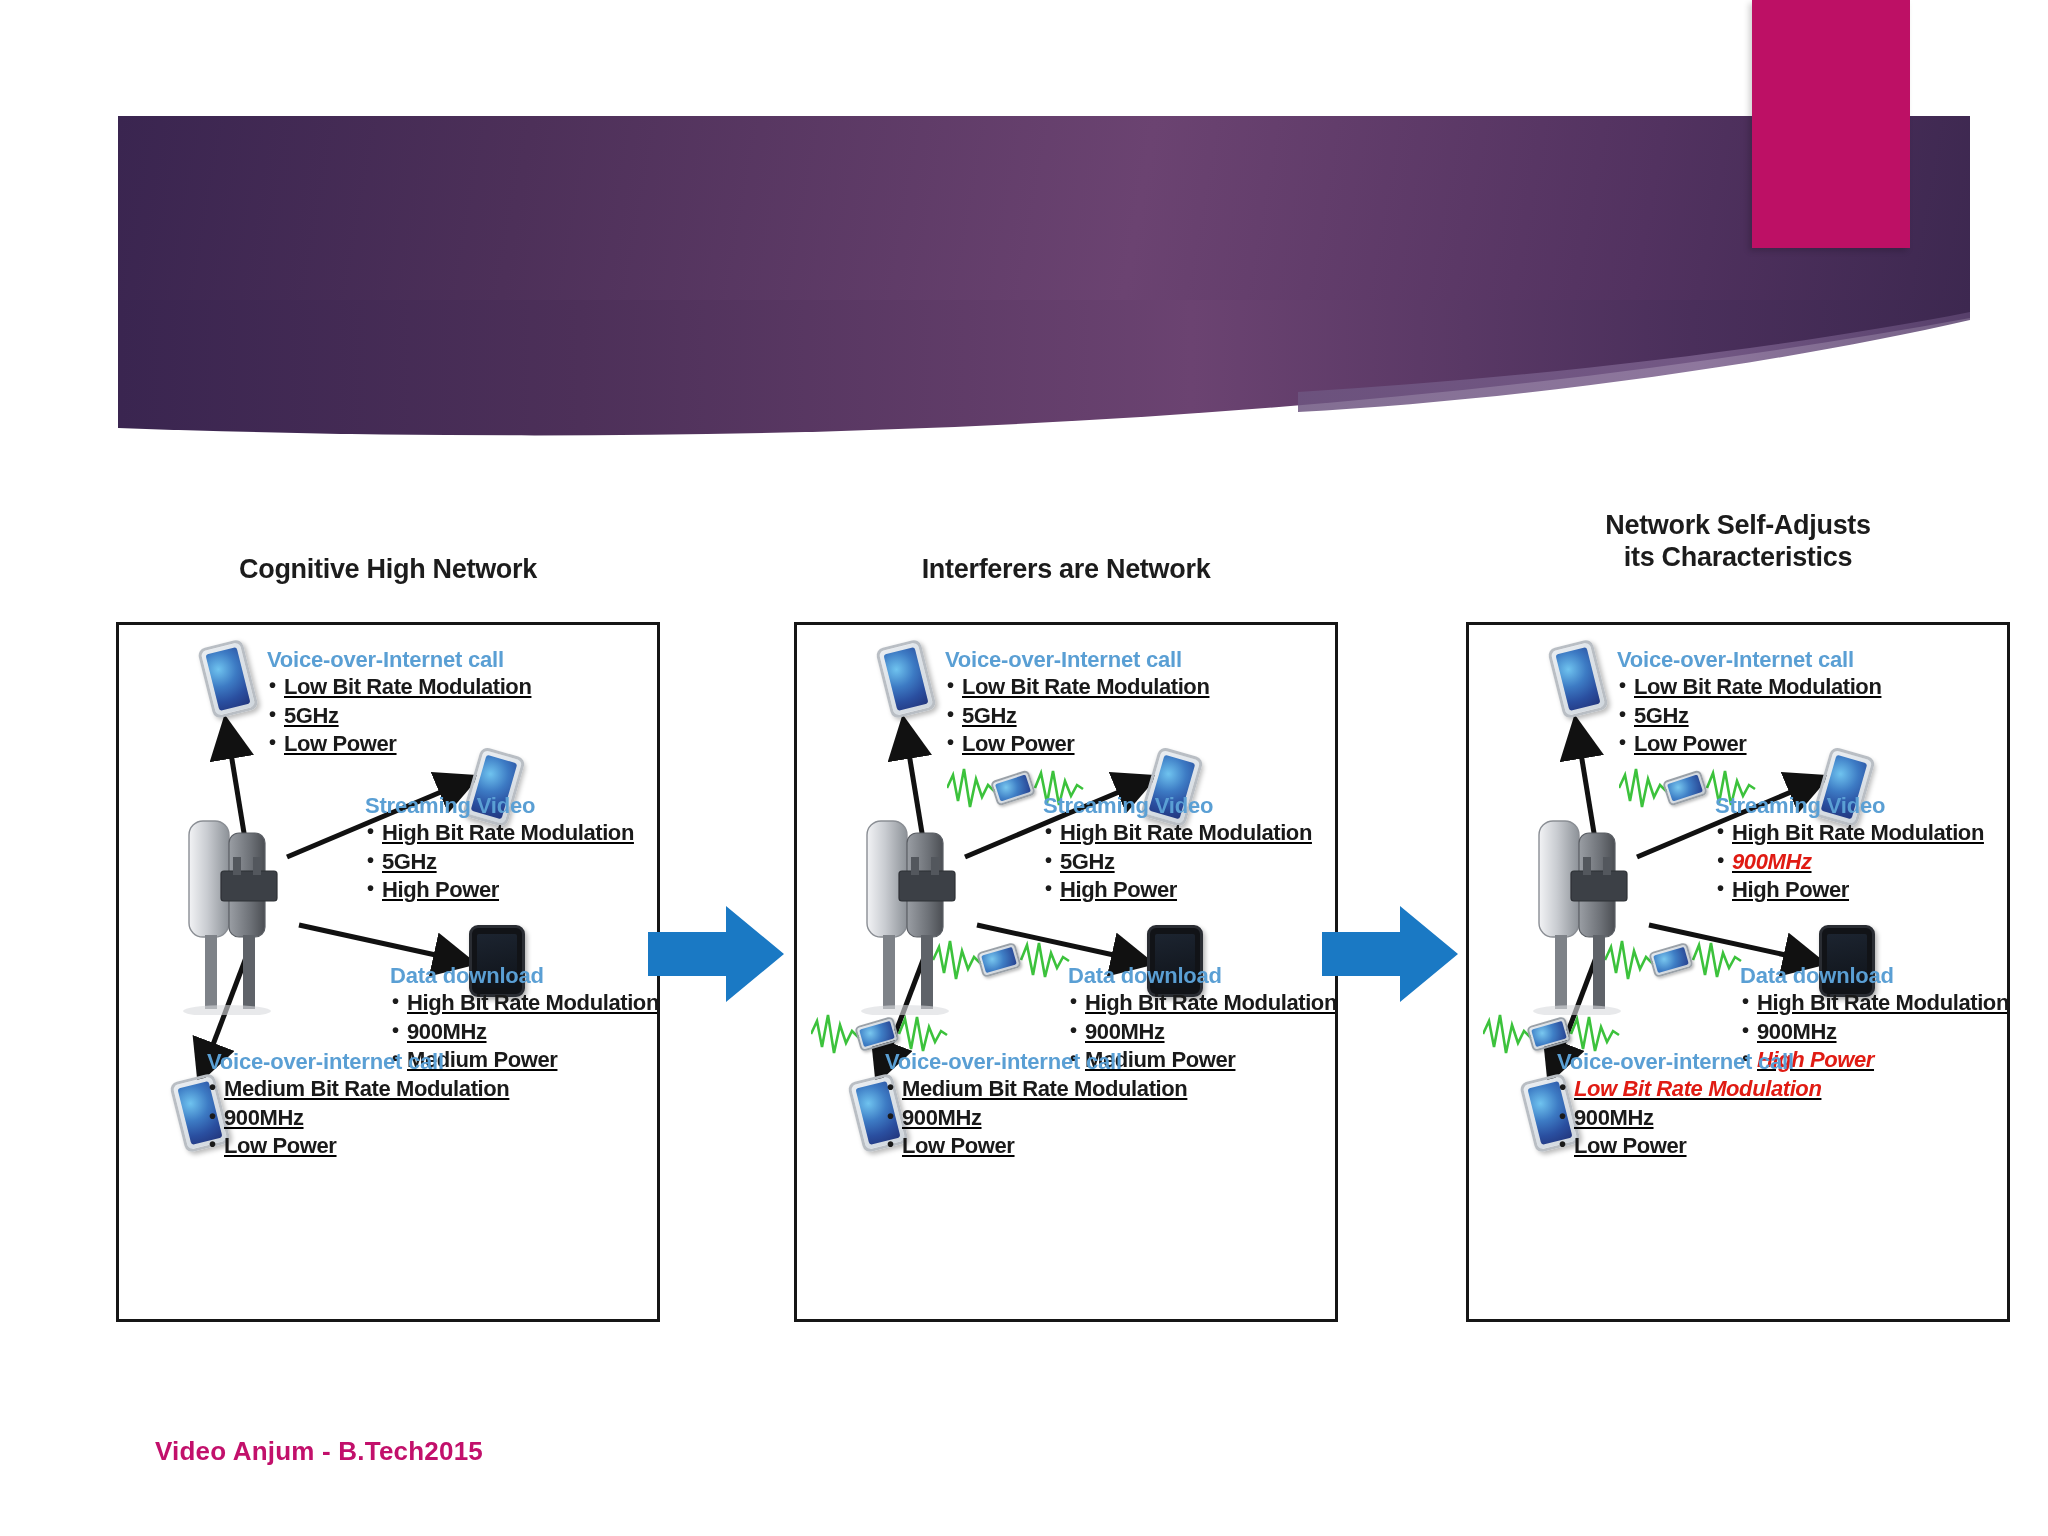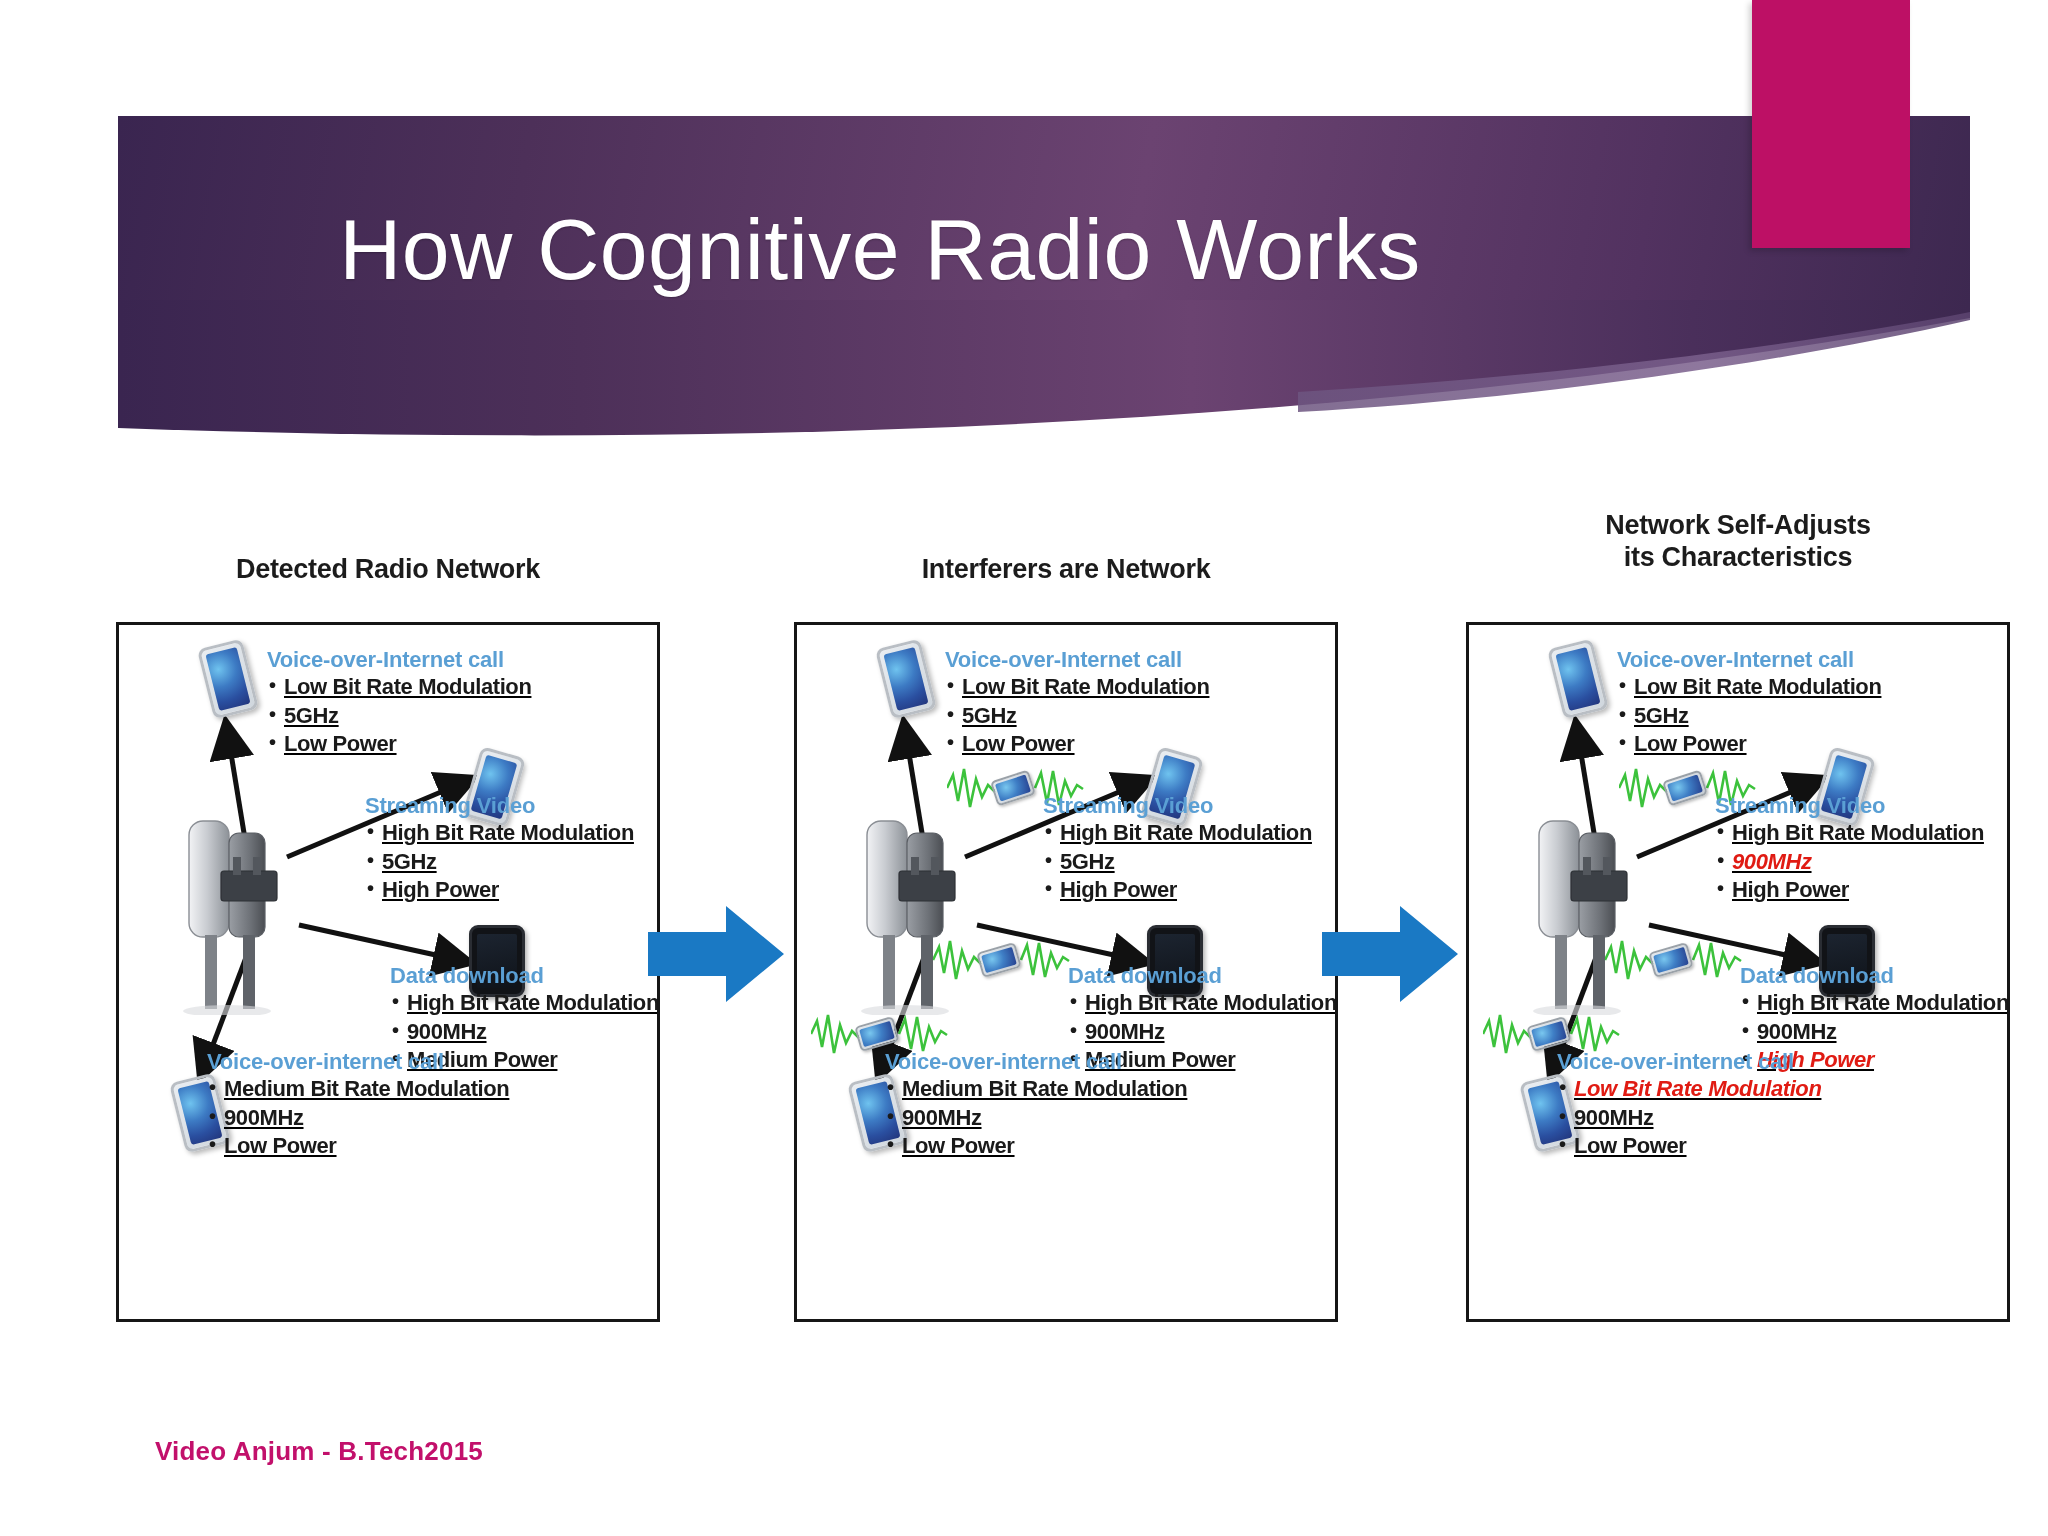--- a/index.html
+++ b/index.html
@@ -163,27 +163,26 @@
           <stop offset="60%" stop-color="#7a5f8c"></stop>
           <stop offset="100%" stop-color="#5c4470"></stop>
         </linearGradient>
       </defs>
       <path d="M0,0 L1852,0 L1852,18 C1300,118 700,152 0,128 Z" fill="url(#curveGrad)"></path>
       <path d="M1180,92 C1420,78 1680,46 1852,12 L1852,20 C1660,64 1400,100 1180,112 Z" fill="url(#curveGrad2)" opacity="0.85"></path>
     </svg>
 
     <div class="pink-tab"></div>
 
-    <h1 class="slide-title">How Cognitive Radio Works</h1>
   </div>
 
   <div class="panels">
 
     <div class="panel panel-1">
-      <div class="panel-title">Detected Radio Network</div>
+      <div class="panel-title">Cognitive High Network</div>
       <div class="panel-box">
         <div class="diagram">
 
           <svg width="544" height="700" style="position:absolute;left:0;top:0;">
             <defs>
               <marker id="ah1" markerWidth="9" markerHeight="9" refX="6" refY="4.5" orient="auto">
                 <path d="M0,0 L9,4.5 L0,9 Z" fill="#111"></path>
               </marker>
             </defs>
             <line x1="126" y1="214" x2="108" y2="104" stroke="#111" stroke-width="5" marker-end="url(#ah1)"></line>

